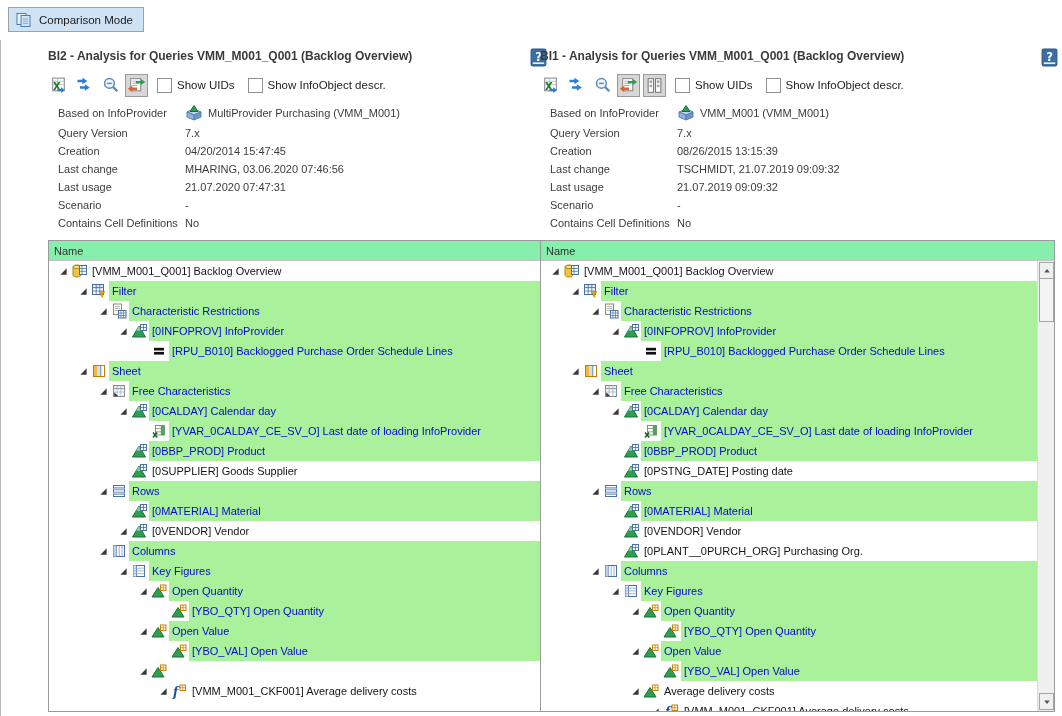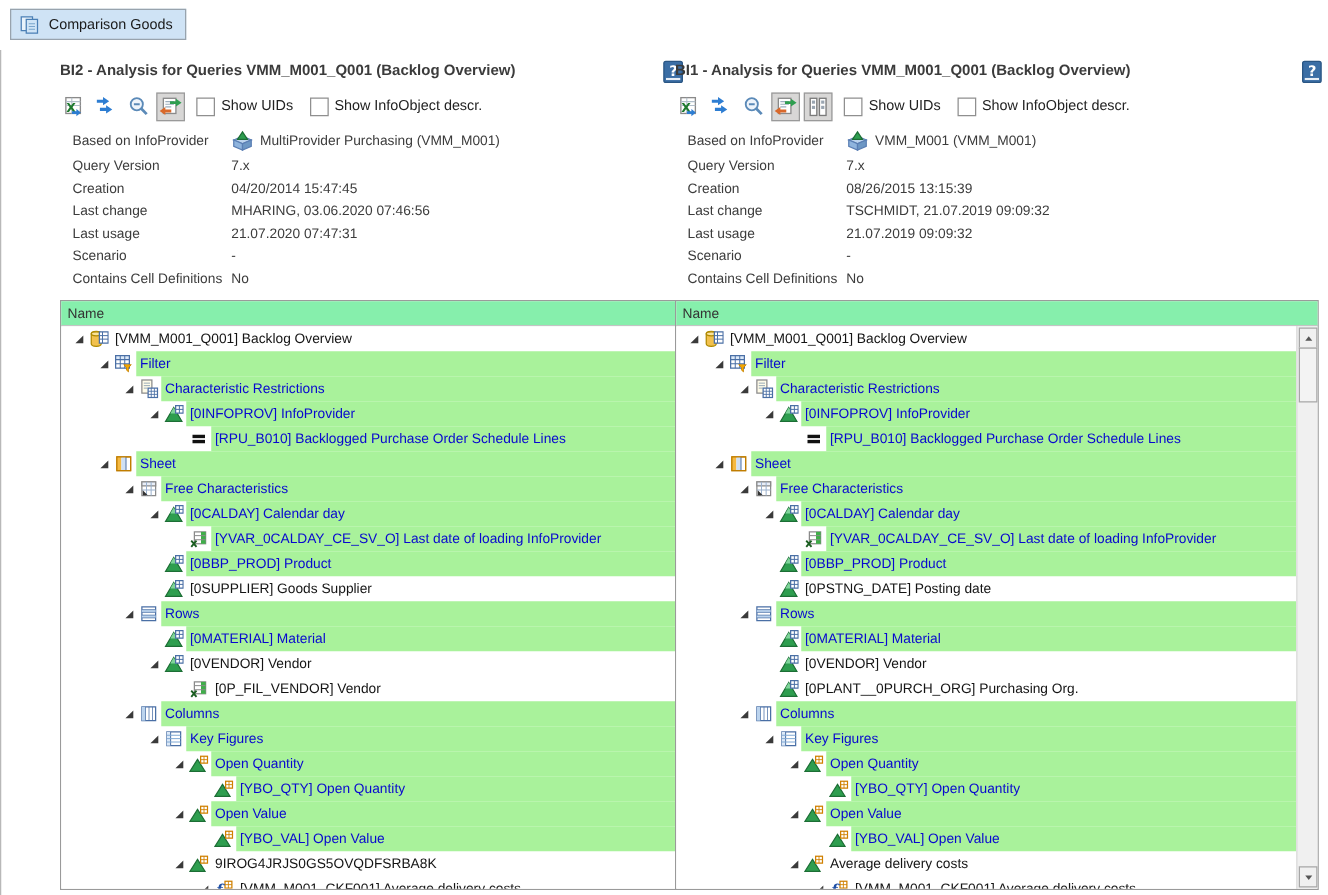--- a/index.html
+++ b/index.html
@@ -65,21 +65,21 @@
 
 <div class="app">
   <button class="cmp-btn">
     <span class="icon">
         <svg viewBox="0 0 18 18">
           <rect x="2" y="2.5" width="9" height="11" fill="#e9f3fb" stroke="#4a7fb5"></rect>
           <rect x="6" y="4.5" width="9" height="11" fill="#cfe4f6" stroke="#4a7fb5"></rect>
           <path d="M8 8h5M8 10.2h5M8 12.4h5" stroke="#7aa5cc" stroke-width="0.9" fill="none"></path>
         </svg>
       </span>
-    <span>Comparison Goods</span>
+    <span>Comparison Mode</span>
   </button>
   <div id="panels">
       <section class="panel panel0">
   <div class="panel-title">BI2 - Analysis for Queries VMM_M001_Q001 (Backlog Overview)</div>
   <button class="help-btn">
     <span class="icon"><svg viewBox="0 0 16 18">
               <rect x="1" y="1" width="14" height="16" rx="1.5" fill="#3b6ea5" stroke="#2a5684"></rect>
               <rect x="2.6" y="13.6" width="10.8" height="1.6" fill="#e8eef5"></rect>
               <text x="5" y="12" font-size="11" font-weight="bold" fill="#fff" font-family="DejaVu Sans, sans-serif">?</text>
             </svg></span>
@@ -397,33 +397,20 @@
                 <svg viewBox="0 0 16 16">
                   <polygon points="8,3 14.5,14 1.5,14" fill="#2e9e4f" stroke="#1c6e35"></polygon>
                   <polygon points="8,3 10.8,7.8 5.2,7.8" fill="#7fd49a"></polygon>
                   <rect x="9.5" y="1.5" width="6" height="6" fill="#fff" stroke="#4a6fa5"></rect>
                   <path d="M9.5 4.5h6M12.5 1.5v6" stroke="#4a6fa5" stroke-width="0.8" fill="none"></path>
                 </svg>
               </span>
               <span class="tlabel">[0VENDOR] Vendor</span>
             </div>
             <div class="trow">
-              <span class="sp" style="width: 86px;"></span>
-              <span class="arrow"></span>
-              <span class="ticon">
-                <svg viewBox="0 0 16 16">
-                  <rect x="4.5" y="2.5" width="9" height="9.5" fill="#fff" stroke="#8a8a8a"></rect>
-                  <rect x="9.8" y="2.5" width="3.7" height="9.5" fill="#3fae49"></rect>
-                  <path d="M4.5 5.5h9M4.5 8.8h9" stroke="#8a8a8a" stroke-width="0.8" fill="none"></path>
-                  <path d="M2 9.5l4.2 5M6.2 9.5l-4.2 5" stroke="#1a5e20" stroke-width="1.5"></path>
-                </svg>
-              </span>
-              <span class="tlabel">[0P_FIL_VENDOR] Vendor</span>
-            </div>
-            <div class="trow">
               <span class="sp" style="width: 46px;"></span>
               <span class="arrow">
                 <svg viewBox="0 0 10 10">
                   <polygon points="1.5,8.5 8.5,8.5 8.5,1.5" fill="#3a3a3a"></polygon>
                 </svg>
               </span>
               <span class="ticon">
                 <svg viewBox="0 0 16 16">
                   <rect x="2.5" y="2.5" width="11" height="11" fill="#fff" stroke="#4a6fa5"></rect>
                   <rect x="2.5" y="2.5" width="2.9" height="11" fill="#bcd4ee"></rect>
@@ -512,21 +499,20 @@
                   <polygon points="1.5,8.5 8.5,8.5 8.5,1.5" fill="#3a3a3a"></polygon>
                 </svg>
               </span>
               <span class="ticon">
                 <svg viewBox="0 0 16 16">
                   <polygon points="7,4.5 13,14 1,14" fill="#2e9e4f" stroke="#1c6e35"></polygon>
                   <rect x="9.5" y="2" width="5.5" height="5.5" fill="#fff" stroke="#d08000"></rect>
                   <path d="M9.5 4.7h5.5M12.2 2v5.5" stroke="#d08000" stroke-width="0.7" fill="none"></path>
                 </svg>
               </span>
-              <span class="tlabel">9IROG4JRJS0GS5OVQDFSRBA8K</span>
             </div>
             <div class="trow">
               <span class="sp" style="width: 106px;"></span>
               <span class="arrow">
                 <svg viewBox="0 0 10 10">
                   <polygon points="1.5,8.5 8.5,8.5 8.5,1.5" fill="#3a3a3a"></polygon>
                 </svg>
               </span>
               <span class="ticon">
                 <svg viewBox="0 0 16 16">

